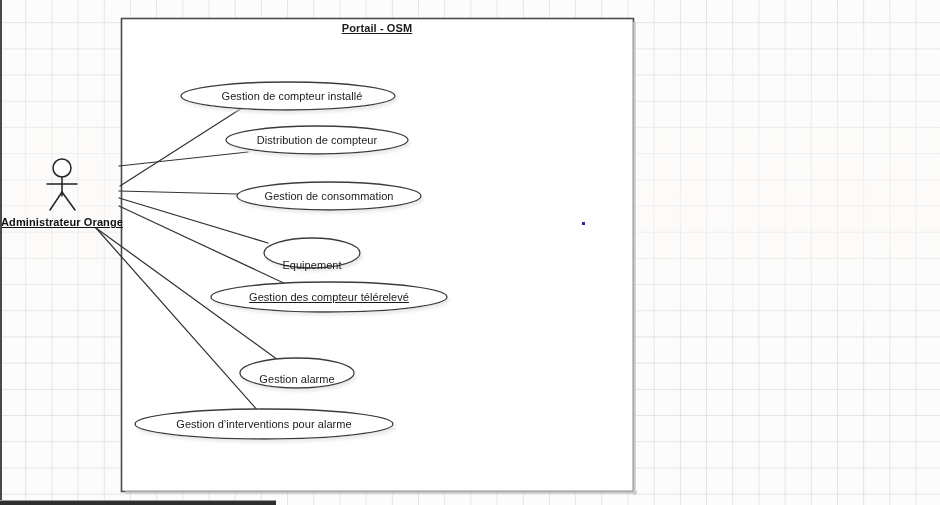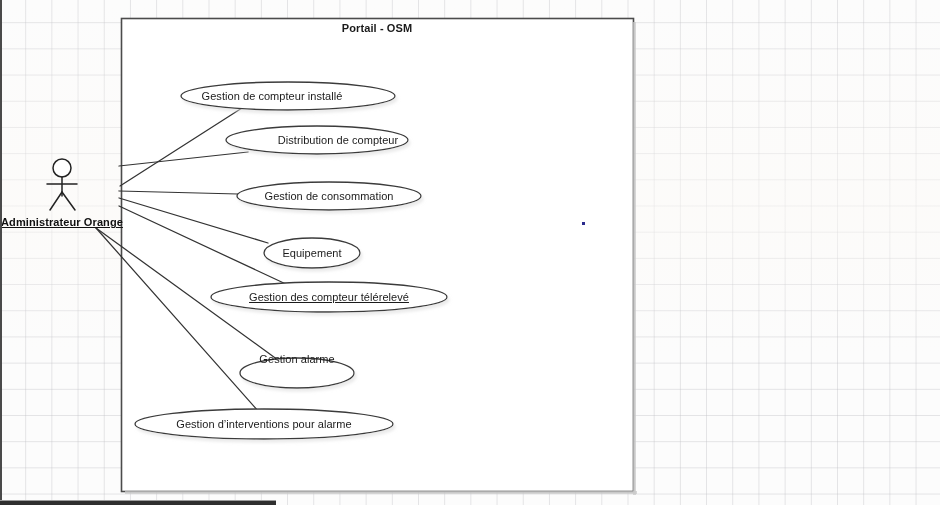--- a/index.html
+++ b/index.html
@@ -67,20 +67,21 @@
   }
 
   
   .sys-title {
     position: absolute;
     font-size: 11px;
     font-weight: bold;
     color: #1a1a1a;
     letter-spacing: 0.1px;
     white-space: nowrap;
+    text-decoration: underline;
   }
 
   
   .uc-label {
     position: absolute;
     font-size: 11px;
     color: #1b1b1b;
     white-space: nowrap;
     transform: translate(-50%, -50%);
     letter-spacing: 0.05px;
@@ -158,26 +159,26 @@
         <ellipse cx="297" cy="373" rx="57" ry="15" fill="#ffffff" stroke="#3a3a3a" stroke-width="1.3" filter="url(#softshadow)"></ellipse>
         <ellipse cx="264" cy="424" rx="129" ry="15" fill="#ffffff" stroke="#3a3a3a" stroke-width="1.3" filter="url(#softshadow)"></ellipse>
       </g>
   </svg>
 
   <div class="sys-title" id="sys-title" style="left: 377px; top: 22px; transform: translateX(-50%);">Portail - OSM</div>
 
   <div class="actor-label" id="actor-label" style="left: 62px; top: 216px;">Administrateur Orange</div>
 
   <div id="uc-text-layer">
-      <div class="uc-label" style="left: 272px; top: 96px; text-align: right;">Gestion de compteur installé</div>
-      <div class="uc-label" style="left: 317px; top: 140px; margin-left: 21px;">Distribution de compteur</div>
+      <div class="uc-label" style="left: 292px; top: 96px; text-align: right;">Gestion de compteur installé</div>
+      <div class="uc-label" style="left: 317px; top: 140px;">Distribution de compteur</div>
       <div class="uc-label" style="left: 329px; top: 196px; text-align: right;">Gestion de consommation</div>
-      <div class="uc-label" style="left: 312px; top: 253px;">Equipement</div>
+      <div class="uc-label" style="left: 312px; top: 265px;">Equipement</div>
       <div class="uc-label" style="left: 329px; top: 297px; text-decoration: underline;">Gestion des compteur télérelevé</div>
-      <div class="uc-label" style="left: 297px; top: 359px; text-align: center;">Gestion alarme</div>
+      <div class="uc-label" style="left: 297px; top: 379px; text-align: center;">Gestion alarme</div>
       <div class="uc-label" style="left: 264px; top: 424px;">Gestion d’interventions pour alarme</div>
     </div>
 
   <div class="blue-dot" id="marker-dot" style="left: 582px; top: 222px; background: rgb(42, 42, 140);"></div>
 
   <div id="left-edge"></div>
   <div id="bottom-edge-thin"></div>
   <div id="bottom-edge"></div>
 </div>
 

